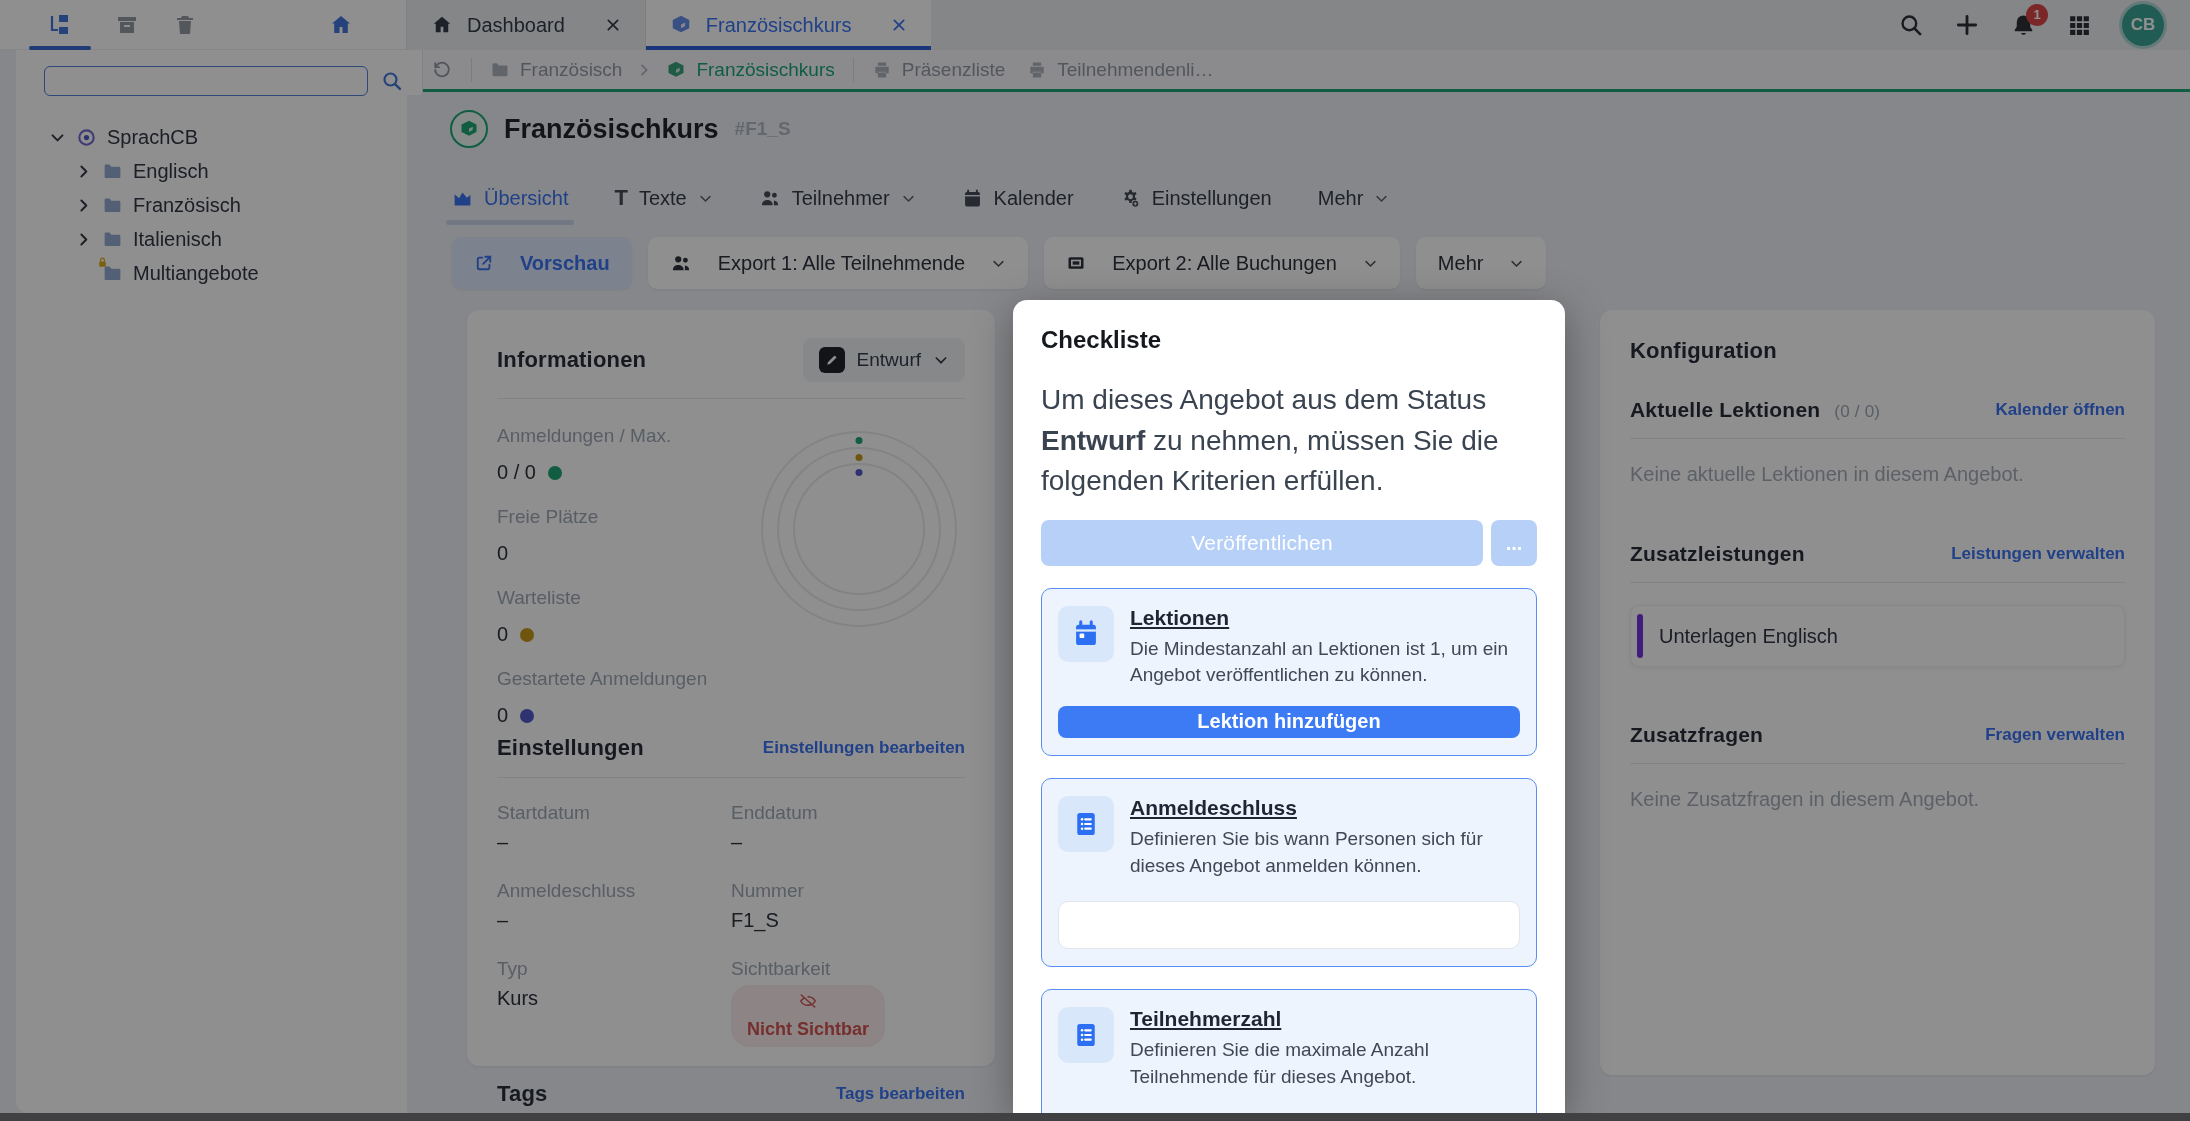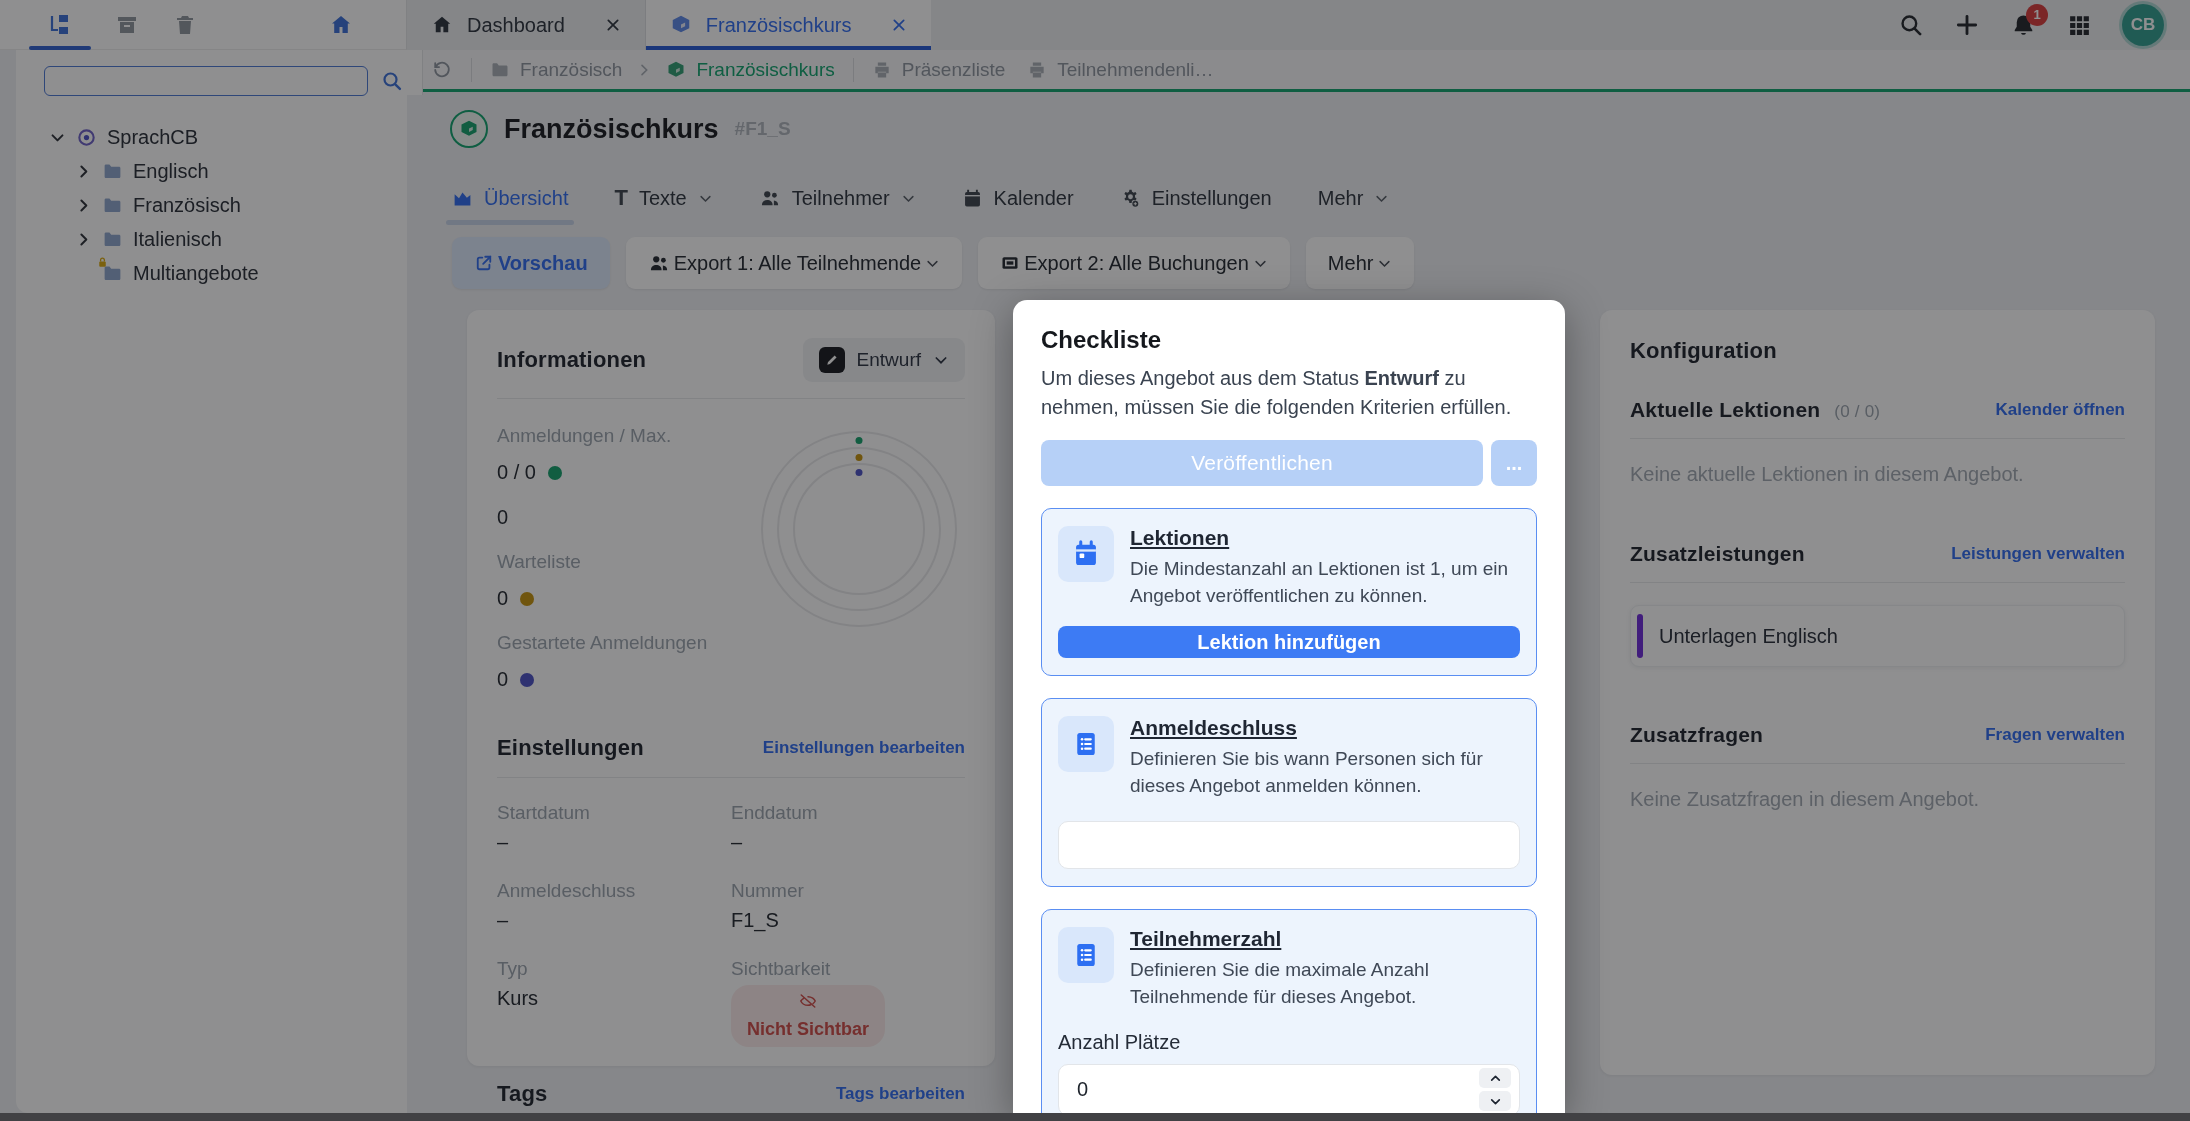--- a/index.html
+++ b/index.html
@@ -73,21 +73,21 @@
   .cube-badge{width:38px;height:38px;border-radius:50%;border:2px solid var(--brand-green);display:flex;align-items:center;justify-content:center;color:#12a06b;background:#eef7f2;}
   .page-title{font-size:27px;font-weight:bold;color:#15181d;}
   .page-tag{font-size:19px;color:#aeb4bc;font-weight:bold;}
   .nav-tabs{position:absolute;left:45px;top:80px;display:flex;align-items:center;gap:46px;height:46px;}
   .nav-item{display:flex;align-items:center;gap:11px;font-size:20px;color:#2a313c;cursor:pointer;position:relative;height:46px;}
   .nav-item .nchev{color:#565d66;}
   .nav-item.active{color:var(--accent-blue);}
   .nav-item.active::after{content:"";position:absolute;left:-6px;right:-6px;bottom:-4px;height:5px;border-radius:3px;background:#c7d3e8;}
   .tico{font-weight:bold;font-size:22px;color:#3c434d;}
   .actions{position:absolute;left:45px;top:142px;display:flex;gap:16px;}
-  .act-btn{height:52px;border-radius:9px;display:flex;align-items:center;gap:4px;padding:0 22px;font-size:20px;
+  .act-btn{height:52px;border-radius:9px;display:flex;align-items:center;gap:26px;padding:0 22px;font-size:20px;
     background:#fff;color:#20262e;box-shadow:0 1px 2px rgba(20,30,50,.08);cursor:pointer;border:none;}
   .act-btn.preview{background:#dce8fb;color:var(--accent-blue);font-weight:bold;}
   .achev{color:#444a53;}
 
   .panel{position:absolute;background:#fff;border-radius:12px;box-shadow:0 1px 3px rgba(25,35,55,.07);}
   .panel-left{left:60px;top:215px;width:528px;height:756px;padding:28px 30px;}
   .panel-right{left:1193px;top:215px;width:555px;height:765px;padding:28px 30px;}
   .sec-head{display:flex;align-items:center;justify-content:space-between;}
   h2.sec-title{font-size:22px;font-weight:bold;color:#1c212b;letter-spacing:.2px;}
   .sec-sub{font-size:17px;color:#9aa3ad;font-weight:normal;margin-left:8px;}
@@ -119,21 +119,21 @@
 
   .service-card{position:relative;margin-top:22px;height:62px;background:#fff;border:1px solid #eef0f2;border-radius:9px;
     box-shadow:0 1px 4px rgba(25,35,55,.08);display:flex;align-items:center;padding-left:28px;font-size:20px;color:#242b36;}
   .service-bar{position:absolute;left:6px;top:8px;bottom:8px;width:6px;border-radius:4px;background:var(--purple);}
 
   
   .backdrop{position:absolute;inset:0;background:rgba(16,17,20,.47);z-index:40;}
   .modal{position:absolute;left:1013px;top:300px;width:552px;height:813px;background:#fff;border-radius:14px 14px 0 0;
     z-index:50;padding:26px 28px;box-shadow:0 10px 40px rgba(0,0,0,.35);overflow:hidden;}
   .modal h2{font-size:24px;font-weight:bold;color:#15181d;}
-  .modal-intro{font-size:20px;color:#3a4350;line-height:1.45;margin-top:10px;}
+  .modal-intro{font-size:28px;color:#3a4350;line-height:1.45;margin-top:26px;}
   .btn-row{display:flex;gap:8px;margin-top:18px;border-radius:15px;}
   .btn-publish{flex:1;height:46px;border:none;border-radius:8px;background:var(--disabled-blue);color:#fff;
     font-size:21px;letter-spacing:.2px;cursor:not-allowed;}
   .btn-dots{width:46px;height:46px;border:none;border-radius:8px;background:var(--disabled-blue);color:#fff;
     font-size:20px;font-weight:bold;line-height:20px;cursor:pointer;}
   .check-card{margin-top:22px;background:var(--card-blue-bg);border:1.4px solid var(--card-blue-border);border-radius:10px;padding:17px 16px;}
   .cc-head{display:flex;gap:16px;}
   .cc-tile{width:56px;height:56px;border-radius:10px;background:var(--tile-blue);display:flex;align-items:center;justify-content:center;color:#2d6ff2;}
   .cc-title{font-size:21px;font-weight:bold;color:#1f2633;text-decoration:underline;}
   .cc-desc{font-size:19px;color:#3f4856;line-height:1.4;margin-top:6px;}
@@ -520,20 +520,21 @@
 
       <div class="stats-zone">
         <div class="stat">
           <div class="stat-label">Anmeldungen / Max.</div>
           <div class="stat-val">
               <span>0 / 0</span>
               <span class="dot g"></span>
             </div>
         </div>
         <div class="stat">
+          <div class="stat-label">Freie Plätze</div>
           <div class="stat-val">
               <span>0</span>
             </div>
         </div>
         <div class="stat">
           <div class="stat-label">Warteliste</div>
           <div class="stat-val">
               <span>0</span>
               <span class="dot a"></span>
             </div>

